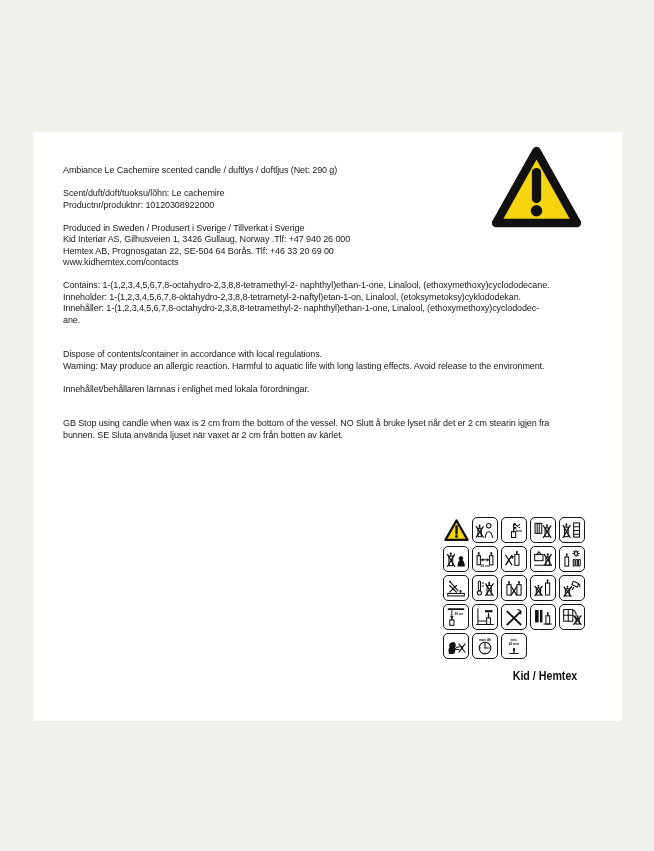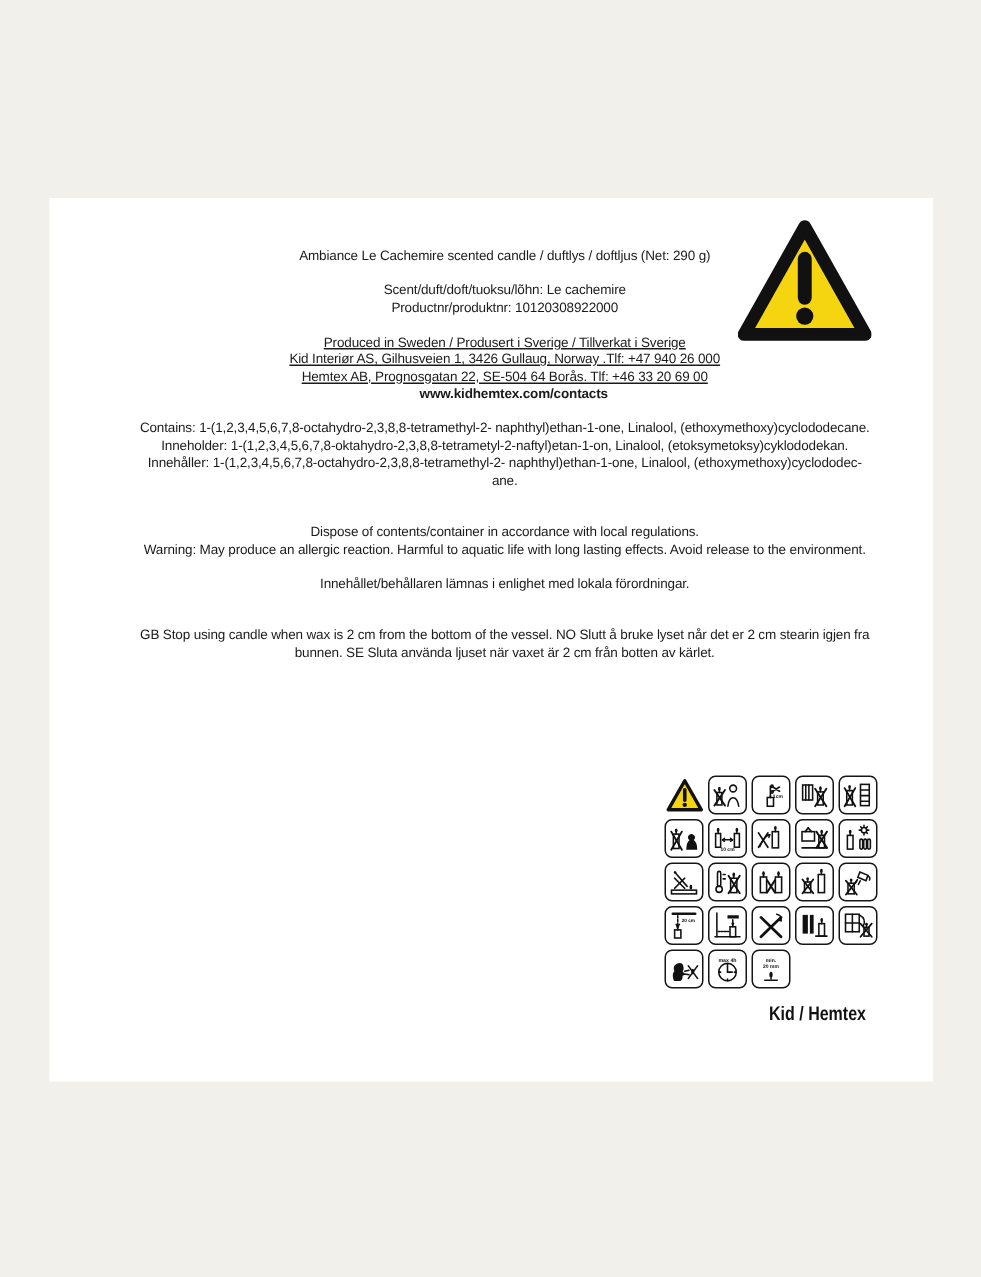--- a/index.html
+++ b/index.html
@@ -10,28 +10,28 @@
     color:#1b1b1b;
     position:relative;
   }
   .card{
     position:absolute;left:33px;top:132px;width:589px;height:589px;
     background:#ffffff;
   }
   .text-col{
     position:absolute;left:30px;top:33px;right:12px;
   }
-  .block{margin-bottom:11.5px;text-align:center;}
-  .block.mb0{margin-bottom:0;text-decoration:underline;}
+  .block{margin-bottom:11.5px;}
+  .block.mb0{margin-bottom:0;}
   .block.mblg{margin-bottom:23px;}
   .line{
     font-size:9px;line-height:11.5px;white-space:nowrap;
     letter-spacing:-0.1px;color:#1b1b1b;
   }
-  .bold .line{font-weight:bold;margin-left:12px;}
+  .bold .line{font-weight:normal;}
   .warning-triangle{
     position:absolute;left:459px;top:11px;width:89px;height:88px;
   }
   .pict-grid{
     position:absolute;left:410px;top:385px;
     display:grid;grid-template-columns:repeat(5,26px);
     gap:3px;width:142px;
   }
   .pict{
     width:26px;height:26px;box-sizing:border-box;

